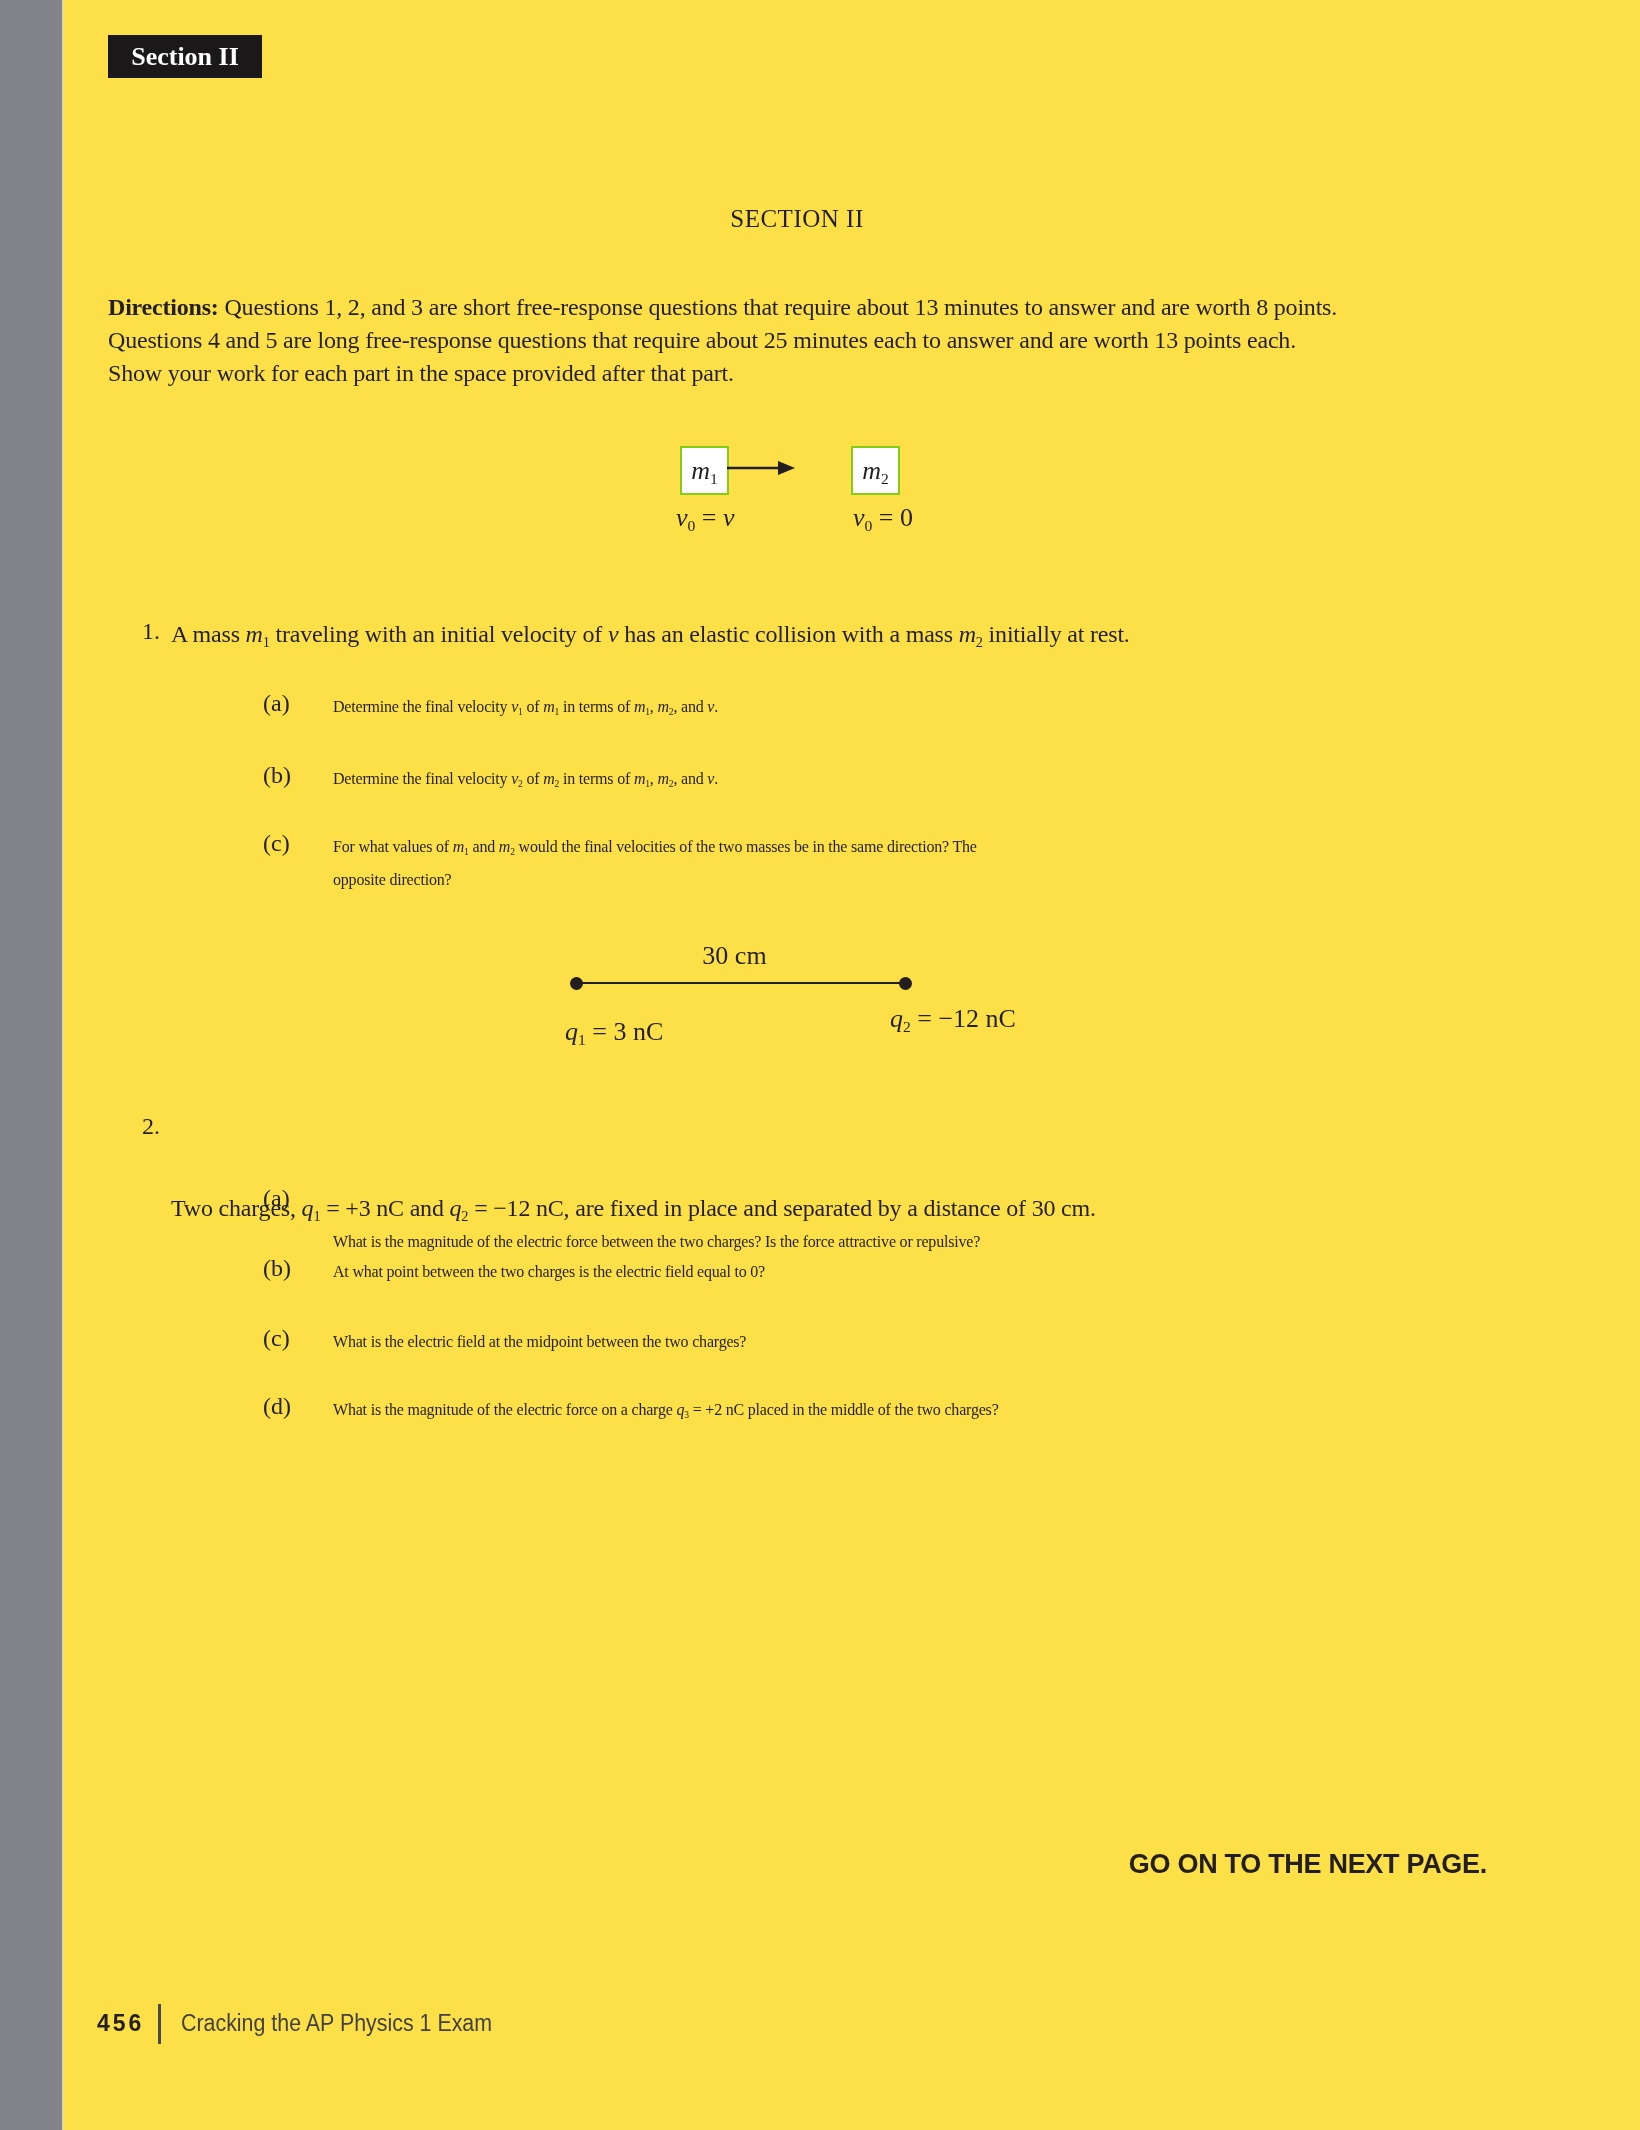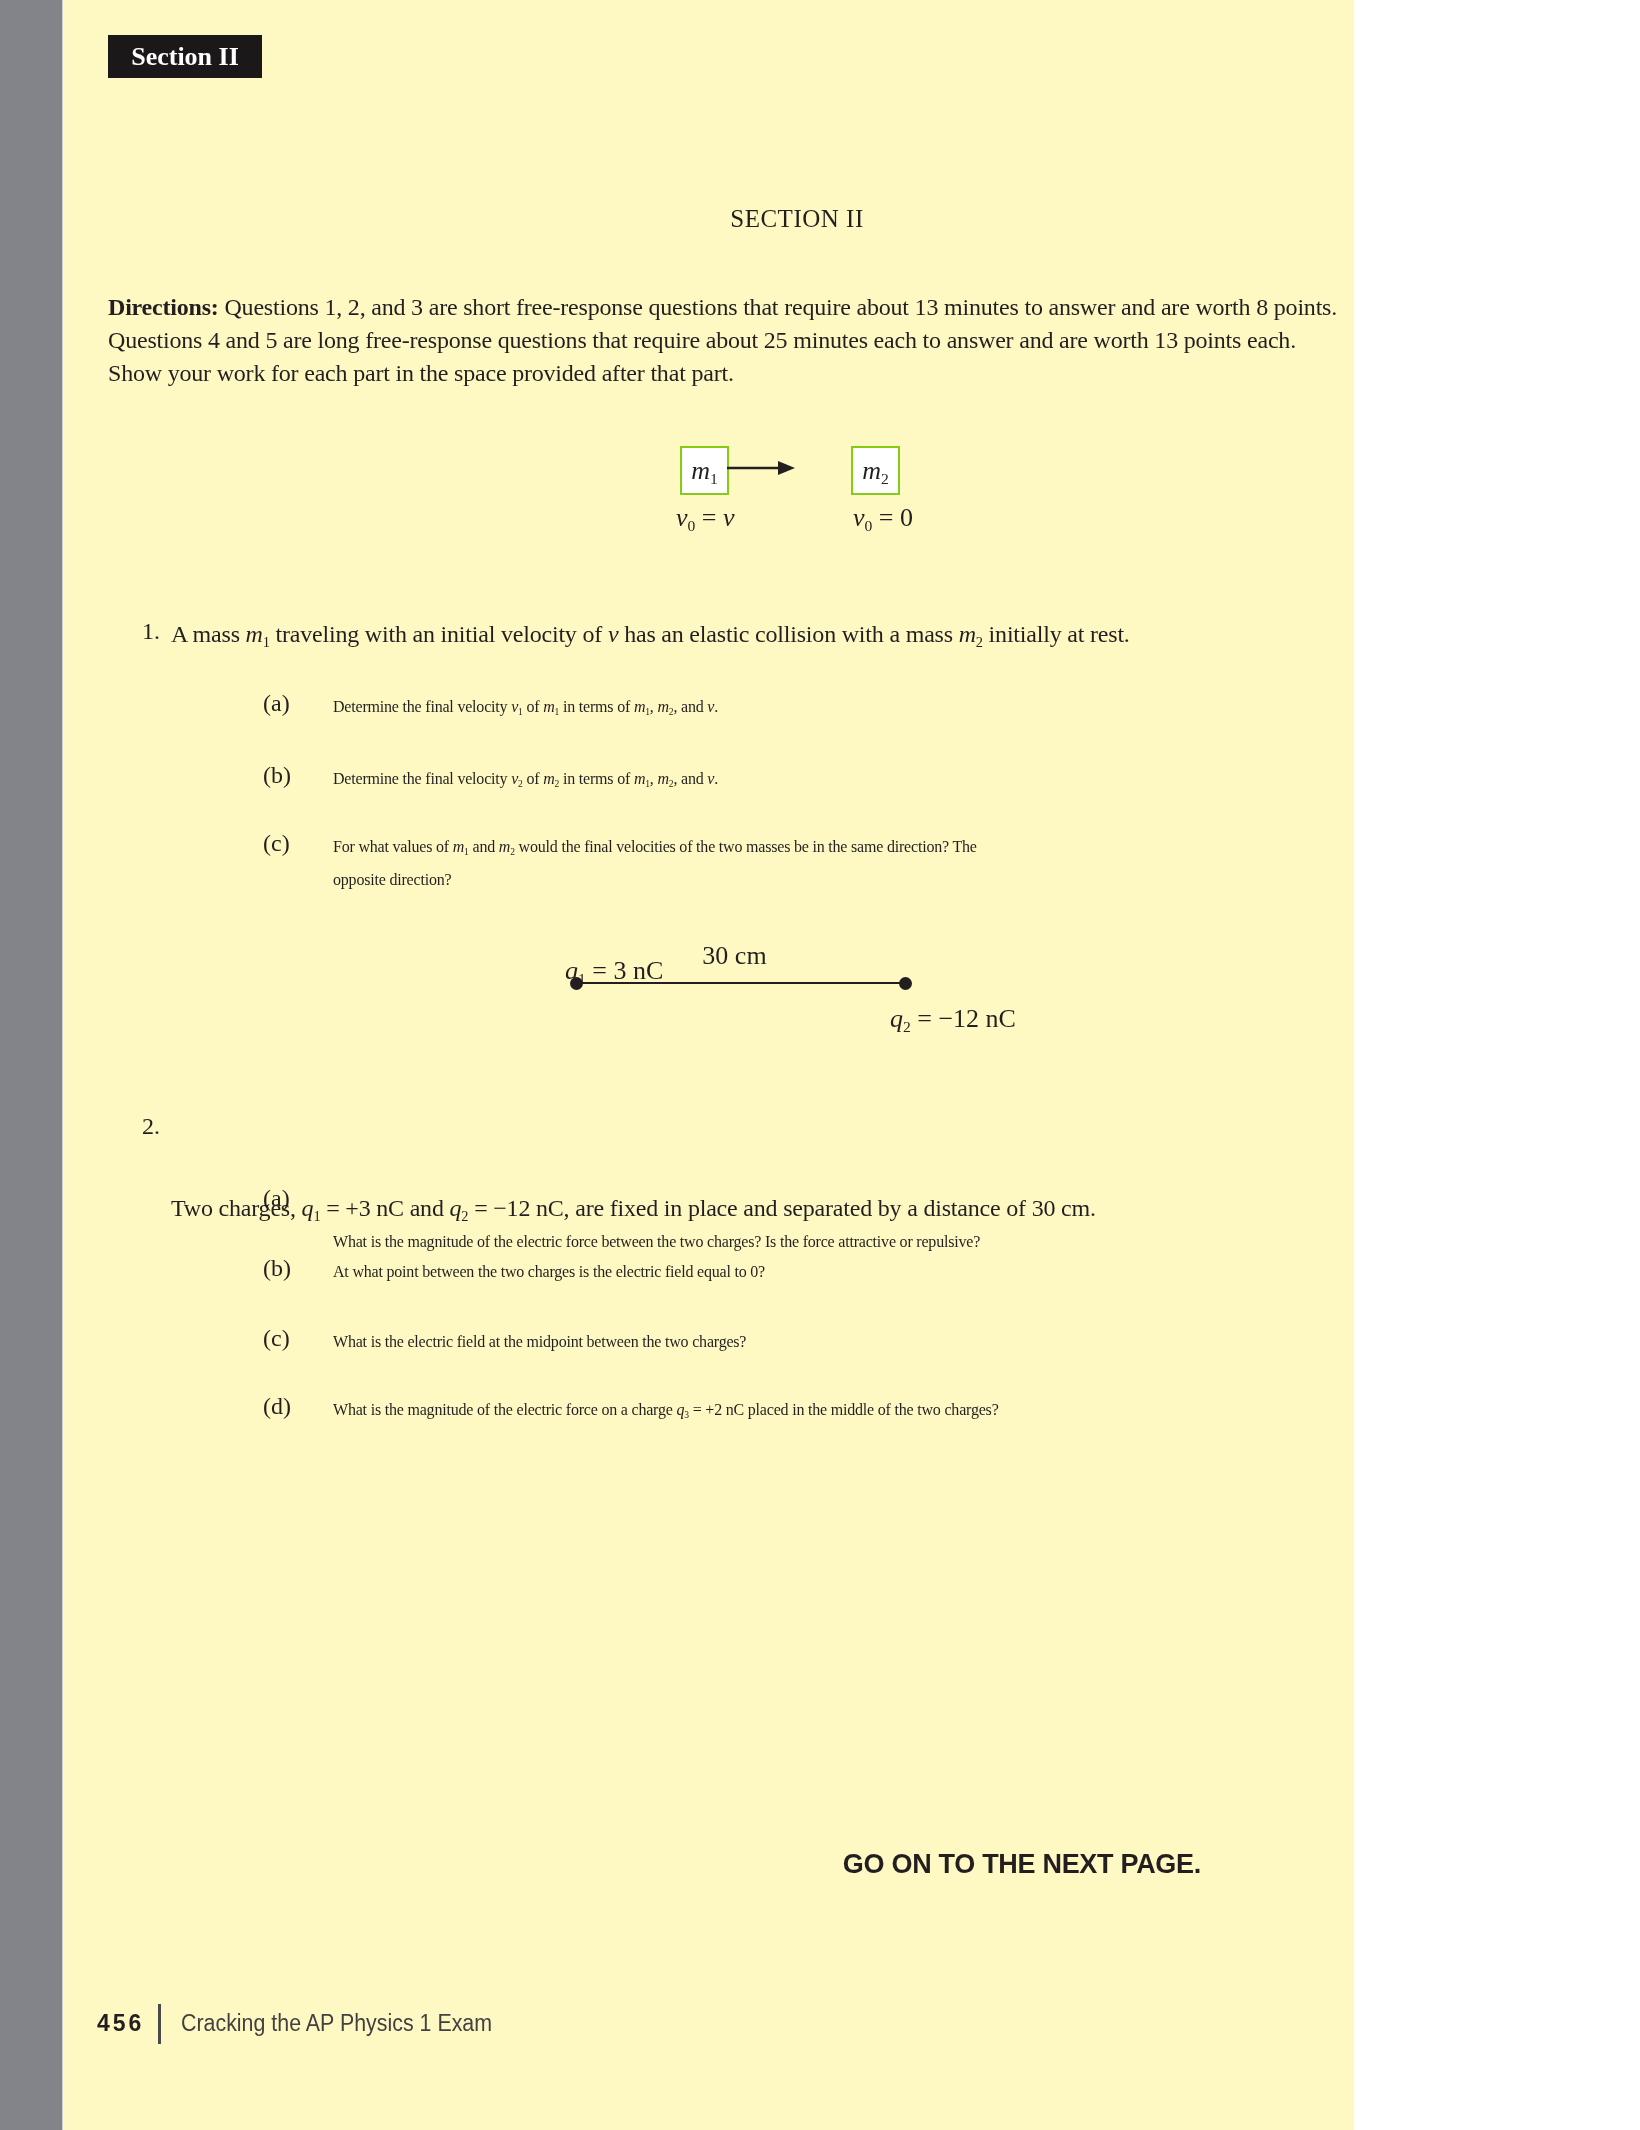--- a/index.html
+++ b/index.html
@@ -1,17 +1,17 @@
 <!DOCTYPE html>
 <html><head>
 <meta charset="utf-8">
 <style>
   html,body { margin:0; padding:0; background:#ffffff; }
   .page {
-    position:relative; width:1354px; height:2130px; background:#fef9c3;
+    position:relative; width:1640px; height:2130px; background:#fde047;
     font-family:"Liberation Serif", serif; color:#231f20; overflow:hidden;
   }
   .stripe {
     position:absolute; left:0; top:0; width:62px; height:2130px;
     background:#82848a; border-right:1px solid #cfd0d3;
   }
   .section-tab {
     position:absolute; left:108px; top:35px; width:154px; height:43px;
     background:#1b1819; color:#ffffff; display:flex; align-items:center; justify-content:center;
     font-weight:bold; font-size:26px;
@@ -124,21 +124,21 @@
 
     <span class="plabel" style="top:830px;">(c)</span>
     <div class="ptext" style="top:830px;">For what values of <i>m</i><sub>1</sub> and <i>m</i><sub>2</sub> would the final velocities of the two masses be in the same direction? The<br>opposite direction?</div>
   </div>
 
   <div>
     <div class="dist-label">30 cm</div>
     <div class="dist-line"></div>
     <div class="dot dot-q1"></div>
     <div class="dot dot-q2"></div>
-    <div class="diag-label" style="left:565px; top:956px;"><i>q</i><sub>1</sub> = 3 nC</div>
+    <div class="diag-label" style="left:565px; top:1017px;"><i>q</i><sub>1</sub> = 3 nC</div>
     <div class="diag-label" style="left:890px; top:1004px;"><i>q</i><sub>2</sub> = −12 nC</div>
   </div>
 
   <div>
     <span class="qnum" style="top:1113px;">2.</span>
     <div class="qtext" style="top:1157px;margin-top:35px;">Two charges, <i>q</i><sub>1</sub> = +3 nC and <i>q</i><sub>2</sub> = −12 nC, are fixed in place and separated by a distance of 30 cm.</div>
 
     <span class="plabel" style="top:1185px;">(a)</span>
     <div class="ptext" style="top:1185px;margin-top:40px;">What is the magnitude of the electric force between the two charges? Is the force attractive or repulsive?</div>
 

